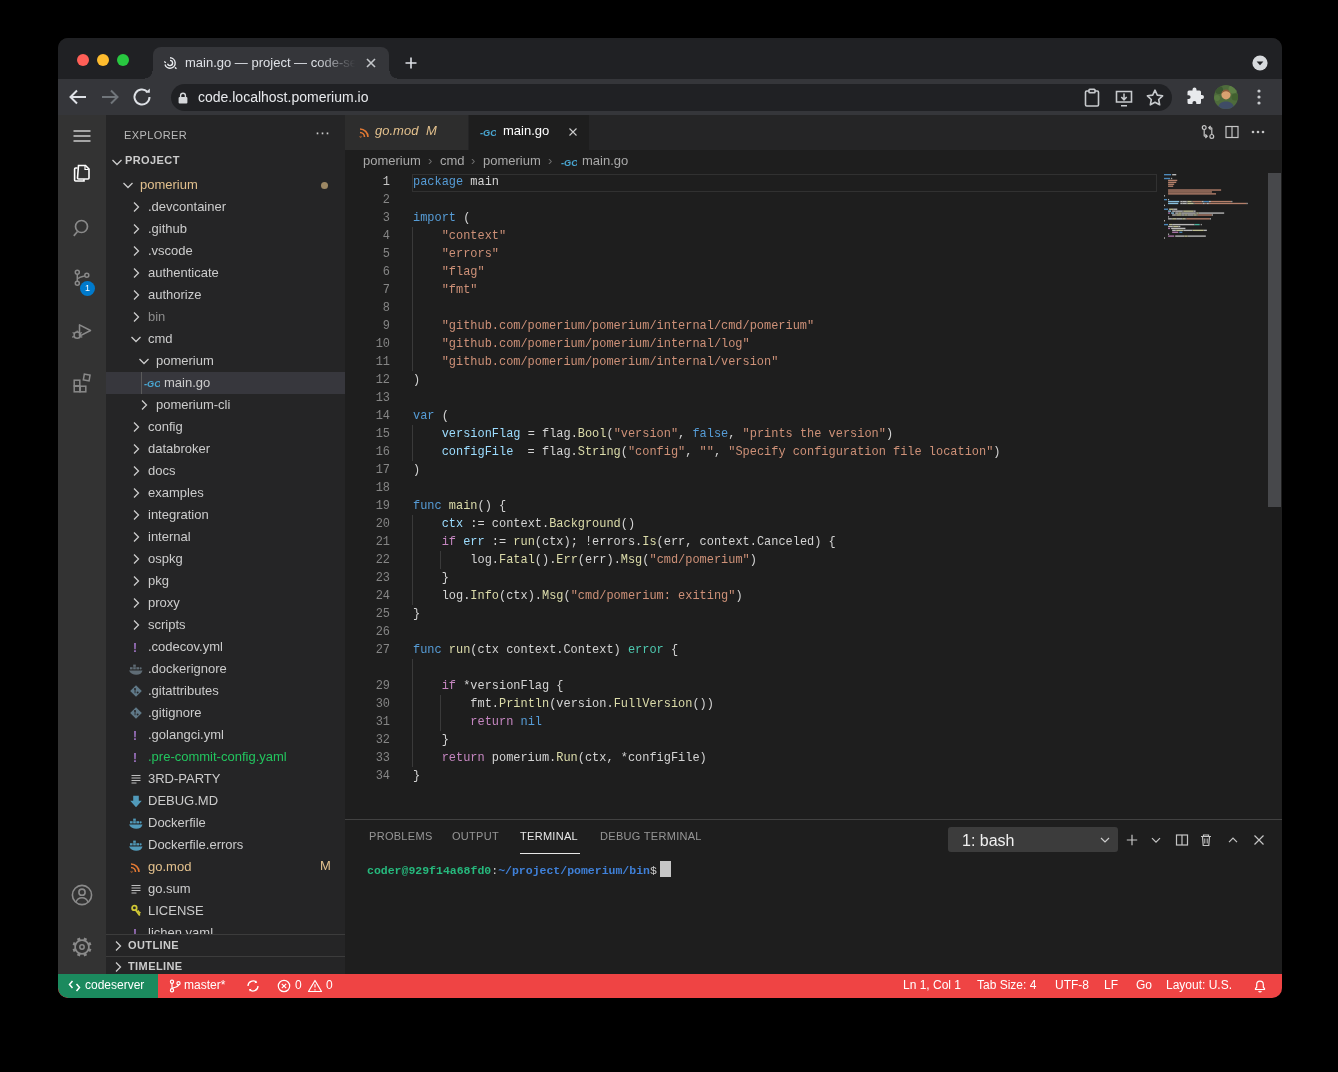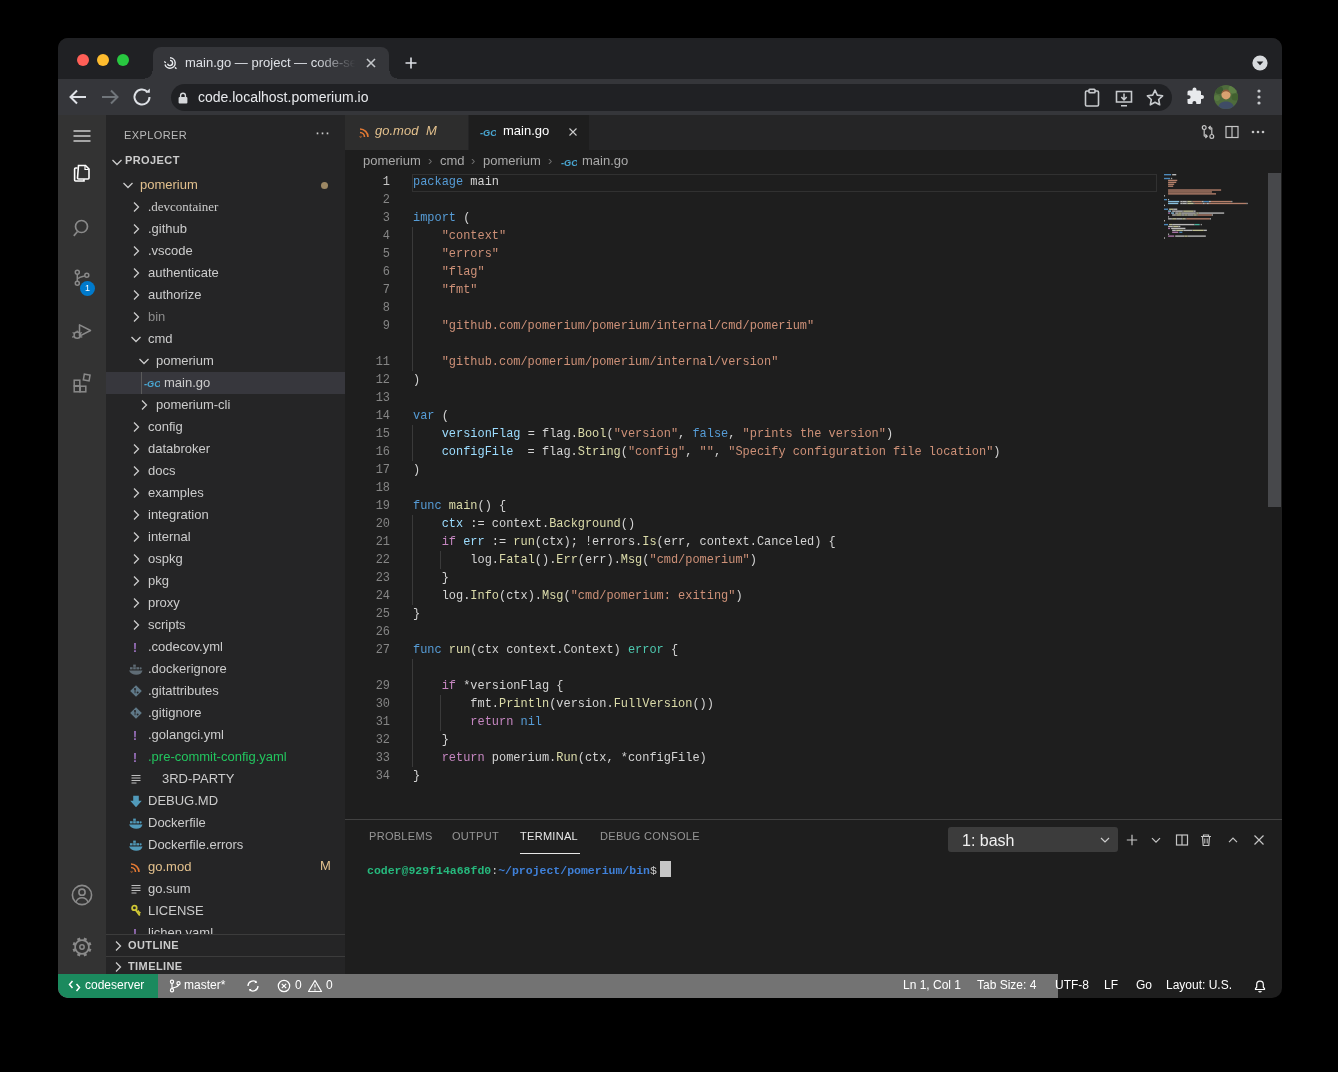--- a/index.html
+++ b/index.html
@@ -18,21 +18,21 @@
 .cl { position:absolute; left:287px; height:18px; width:937px; font:11.95px/18px "Liberation Mono", monospace; white-space:pre; }
 .cl .num { position:absolute; left:0; top:0; width:45px; text-align:right; }
 .cl .ct { position:absolute; left:68px; top:0; }
 .trow { position:absolute; left:48px; width:239px; height:22px; font-size:13px; }
 .ticon { position:absolute; top:3px; }
 .tlabel { position:absolute; top:2.5px; white-space:nowrap; }
 .guide { position:absolute; width:1px; background:#3a3a3a; }
 #panel { position:absolute; left:287px; top:781px; width:937px; height:155px; background:#1e1e1e; border-top:1px solid #424242; }
 .ptab { position:absolute; top:10px; font-size:11px; letter-spacing:0.3px; color:#969696; }
 #term { position:absolute; left:22px; top:41px; font:11.5px/17px "Liberation Mono", monospace; white-space:pre; color:#cccccc; }
-#status { position:absolute; left:0; top:936px; width:1000px; height:24px; background:#737373; color:#fff; font-size:12px; }
+#status { position:absolute; left:0; top:936px; width:1224px; height:24px; background:#ef4444; color:#fff; font-size:12px; }
 .st { position:absolute; top:4px; white-space:nowrap; }
 .sticon { position:absolute; top:4px; }
 .aicon { position:absolute; left:12px; }
 </style></head><body>
 <div id="win">
   <div id="strip">
     <span class="tl" style="left:19px;background:#ff5f57"></span>
     <span class="tl" style="left:39px;background:#febc2e"></span>
     <span class="tl" style="left:59px;background:#28c840"></span>
     <div id="tab">
@@ -201,21 +201,21 @@
         <path d="M3.5 6l4.5 4.5L12.5 6" fill="none" stroke="#cccccc" stroke-width="1.3"></path>
       </svg></span>
   <span class="abs" style="left:67px;top:116px;font-size:11px;font-weight:bold;color:#cccccc;letter-spacing:0.4px">PROJECT</span>
   <div class="trow" style="top:136px;">
       <span class="ticon" style="left:14px"><svg style="" width="16" height="16" viewBox="0 0 16 16">
           <path d="M3.5 6l4.5 4.5L12.5 6" fill="none" stroke="#cccccc" stroke-width="1.3"></path>
         </svg></span>
       <span class="tlabel" style="left:34px;color:#e2c08d">pomerium</span>
       <span style="position:absolute;left:215px;top:8px;width:7px;height:7px;border-radius:50%;background:#9d8864"></span>
     </div>
-<div class="trow" style="top:158px;font-family:Liberation Serif, serif;">
+<div class="trow" style="top:158px;">
       <span class="ticon" style="left:22px"><svg style="" width="16" height="16" viewBox="0 0 16 16">
           <path d="M6 3.5l4.5 4.5L6 12.5" fill="none" stroke="#cccccc" stroke-width="1.3"></path>
         </svg></span>
       <span class="tlabel" style="left:42px;color:#cccccc">.devcontainer</span>
     </div>
 <div class="trow" style="top:180px;">
       <span class="ticon" style="left:22px"><svg style="" width="16" height="16" viewBox="0 0 16 16">
           <path d="M6 3.5l4.5 4.5L6 12.5" fill="none" stroke="#cccccc" stroke-width="1.3"></path>
         </svg></span>
       <span class="tlabel" style="left:42px;color:#cccccc">.github</span>
@@ -384,21 +384,21 @@
           <text x="5" y="12.5" font-family="Liberation Sans, sans-serif" font-weight="bold" font-size="12" fill="#a074c4">!</text>
         </svg></span>
       <span class="tlabel" style="left:42px;color:#22c55e">.pre-commit-config.yaml</span>
     </div>
 <div class="trow" style="top:730px;">
       <span class="ticon" style="left:22px"><svg style="" width="16" height="16" viewBox="0 0 16 16">
           <g stroke="#c0c0c0" stroke-width="1.1">
             <path d="M3.5 4.5h9M3.5 7h9M3.5 9.5h9M3.5 12h5"></path>
           </g>
         </svg></span>
-      <span class="tlabel" style="left:56px;color:#cccccc">3RD-PARTY</span>
+      <span class="tlabel" style="left:42px;color:#cccccc">3RD-PARTY</span>
     </div>
 <div class="trow" style="top:752px;">
       <span class="ticon" style="left:22px"><svg style="" width="16" height="16" viewBox="0 0 16 16">
           <path d="M5.2 2.8h5.6v5h3L8 14.2 2.2 7.8h3z" fill="#519aba"></path>
         </svg></span>
       <span class="tlabel" style="left:42px;color:#cccccc">DEBUG.MD</span>
     </div>
 <div class="trow" style="top:774px;">
       <span class="ticon" style="left:22px"><svg style="" width="16" height="16" viewBox="0 0 16 16">
           <g fill="#519aba">
@@ -538,20 +538,21 @@
 <div class="guide" style="left:382px;top:657px;height:36px"></div>
   <div class="cl" style="top:135px"><span class="num" style="color:#c6c6c6">1</span><span class="ct"><span style="color:#569cd6">package</span><span style="color:#d4d4d4"> main</span></span></div>
 <div class="cl" style="top:153px"><span class="num" style="color:#858585">2</span><span class="ct"></span></div>
 <div class="cl" style="top:171px"><span class="num" style="color:#858585">3</span><span class="ct"><span style="color:#569cd6">import</span><span style="color:#d4d4d4"> (</span></span></div>
 <div class="cl" style="top:189px"><span class="num" style="color:#858585">4</span><span class="ct"><span style="color:#d4d4d4">    </span><span style="color:#ce9178">"context"</span></span></div>
 <div class="cl" style="top:207px"><span class="num" style="color:#858585">5</span><span class="ct"><span style="color:#d4d4d4">    </span><span style="color:#ce9178">"errors"</span></span></div>
 <div class="cl" style="top:225px"><span class="num" style="color:#858585">6</span><span class="ct"><span style="color:#d4d4d4">    </span><span style="color:#ce9178">"flag"</span></span></div>
 <div class="cl" style="top:243px"><span class="num" style="color:#858585">7</span><span class="ct"><span style="color:#d4d4d4">    </span><span style="color:#ce9178">"fmt"</span></span></div>
 <div class="cl" style="top:261px"><span class="num" style="color:#858585">8</span><span class="ct"></span></div>
 <div class="cl" style="top:279px"><span class="num" style="color:#858585">9</span><span class="ct"><span style="color:#d4d4d4">    </span><span style="color:#ce9178">"github.com/pomerium/pomerium/internal/cmd/pomerium"</span></span></div>
+<div class="cl" style="top:297px"><span class="num" style="color:#858585">10</span><span class="ct"><span style="color:#d4d4d4">    </span><span style="color:#ce9178">"github.com/pomerium/pomerium/internal/log"</span></span></div>
 <div class="cl" style="top:315px"><span class="num" style="color:#858585">11</span><span class="ct"><span style="color:#d4d4d4">    </span><span style="color:#ce9178">"github.com/pomerium/pomerium/internal/version"</span></span></div>
 <div class="cl" style="top:333px"><span class="num" style="color:#858585">12</span><span class="ct"><span style="color:#d4d4d4">)</span></span></div>
 <div class="cl" style="top:351px"><span class="num" style="color:#858585">13</span><span class="ct"></span></div>
 <div class="cl" style="top:369px"><span class="num" style="color:#858585">14</span><span class="ct"><span style="color:#569cd6">var</span><span style="color:#d4d4d4"> (</span></span></div>
 <div class="cl" style="top:387px"><span class="num" style="color:#858585">15</span><span class="ct"><span style="color:#d4d4d4">    </span><span style="color:#9cdcfe">versionFlag</span><span style="color:#d4d4d4"> = </span><span style="color:#d4d4d4">flag</span><span style="color:#d4d4d4">.</span><span style="color:#dcdcaa">Bool</span><span style="color:#d4d4d4">(</span><span style="color:#ce9178">"version"</span><span style="color:#d4d4d4">, </span><span style="color:#569cd6">false</span><span style="color:#d4d4d4">, </span><span style="color:#ce9178">"prints the version"</span><span style="color:#d4d4d4">)</span></span></div>
 <div class="cl" style="top:405px"><span class="num" style="color:#858585">16</span><span class="ct"><span style="color:#d4d4d4">    </span><span style="color:#9cdcfe">configFile</span><span style="color:#d4d4d4">  = </span><span style="color:#d4d4d4">flag</span><span style="color:#d4d4d4">.</span><span style="color:#dcdcaa">String</span><span style="color:#d4d4d4">(</span><span style="color:#ce9178">"config"</span><span style="color:#d4d4d4">, </span><span style="color:#ce9178">""</span><span style="color:#d4d4d4">, </span><span style="color:#ce9178">"Specify configuration file location"</span><span style="color:#d4d4d4">)</span></span></div>
 <div class="cl" style="top:423px"><span class="num" style="color:#858585">17</span><span class="ct"><span style="color:#d4d4d4">)</span></span></div>
 <div class="cl" style="top:441px"><span class="num" style="color:#858585">18</span><span class="ct"></span></div>
 <div class="cl" style="top:459px"><span class="num" style="color:#858585">19</span><span class="ct"><span style="color:#569cd6">func</span><span style="color:#d4d4d4"> </span><span style="color:#dcdcaa">main</span><span style="color:#d4d4d4">() {</span></span></div>
 <div class="cl" style="top:477px"><span class="num" style="color:#858585">20</span><span class="ct"><span style="color:#d4d4d4">    </span><span style="color:#9cdcfe">ctx</span><span style="color:#d4d4d4"> := </span><span style="color:#d4d4d4">context</span><span style="color:#d4d4d4">.</span><span style="color:#dcdcaa">Background</span><span style="color:#d4d4d4">()</span></span></div>
@@ -669,21 +670,21 @@
         <rect x="13.22" y="61.44" width="9.18" height="1.35" fill="#d4d4d4"></rect>
         <rect x="22.4" y="61.44" width="3.06" height="1.35" fill="#dcdcaa"></rect>
         <rect x="25.46" y="61.44" width="18.36" height="1.35" fill="#d4d4d4"></rect>
         <rect x="2.0" y="63.36" width="1.02" height="1.35" fill="#d4d4d4"></rect>
       </svg></span>
   <div class="abs" style="left:1210px;top:135px;width:13px;height:334px;background:#47484b"></div>
   <div id="panel">
     <span class="ptab" style="left:24px">PROBLEMS</span>
     <span class="ptab" style="left:107px">OUTPUT</span>
     <span class="ptab" style="left:175px;color:#e7e7e7">TERMINAL</span>
-    <span class="ptab" style="left:255px">DEBUG CONSOLE</span>
+    <span class="ptab" style="left:255px">DEBUG TERMINAL</span>
     <div class="abs" style="left:175px;top:33px;width:60px;height:1px;background:#e7e7e7"></div>
     <div class="abs" style="left:603px;top:7px;width:170px;height:25px;background:#3c3c3c;border-radius:3px">
       <span class="abs" style="left:14px;top:5px;font-size:16px;color:#f0f0f0">1: bash</span>
       <span class="abs" style="left:150px;top:6px"><svg style="" width="14" height="14" viewBox="0 0 14 14">
             <path d="M3 5l4 4 4-4" fill="none" stroke="#cccccc" stroke-width="1.2"></path>
           </svg></span>
     </div>
     <span class="abs" style="left:779px;top:12px"><svg style="" width="16" height="16" viewBox="0 0 16 16">
           <path d="M8 2.8v10.4M2.8 8h10.4" stroke="#c5c5c5" stroke-width="1.2"></path>
         </svg></span>

